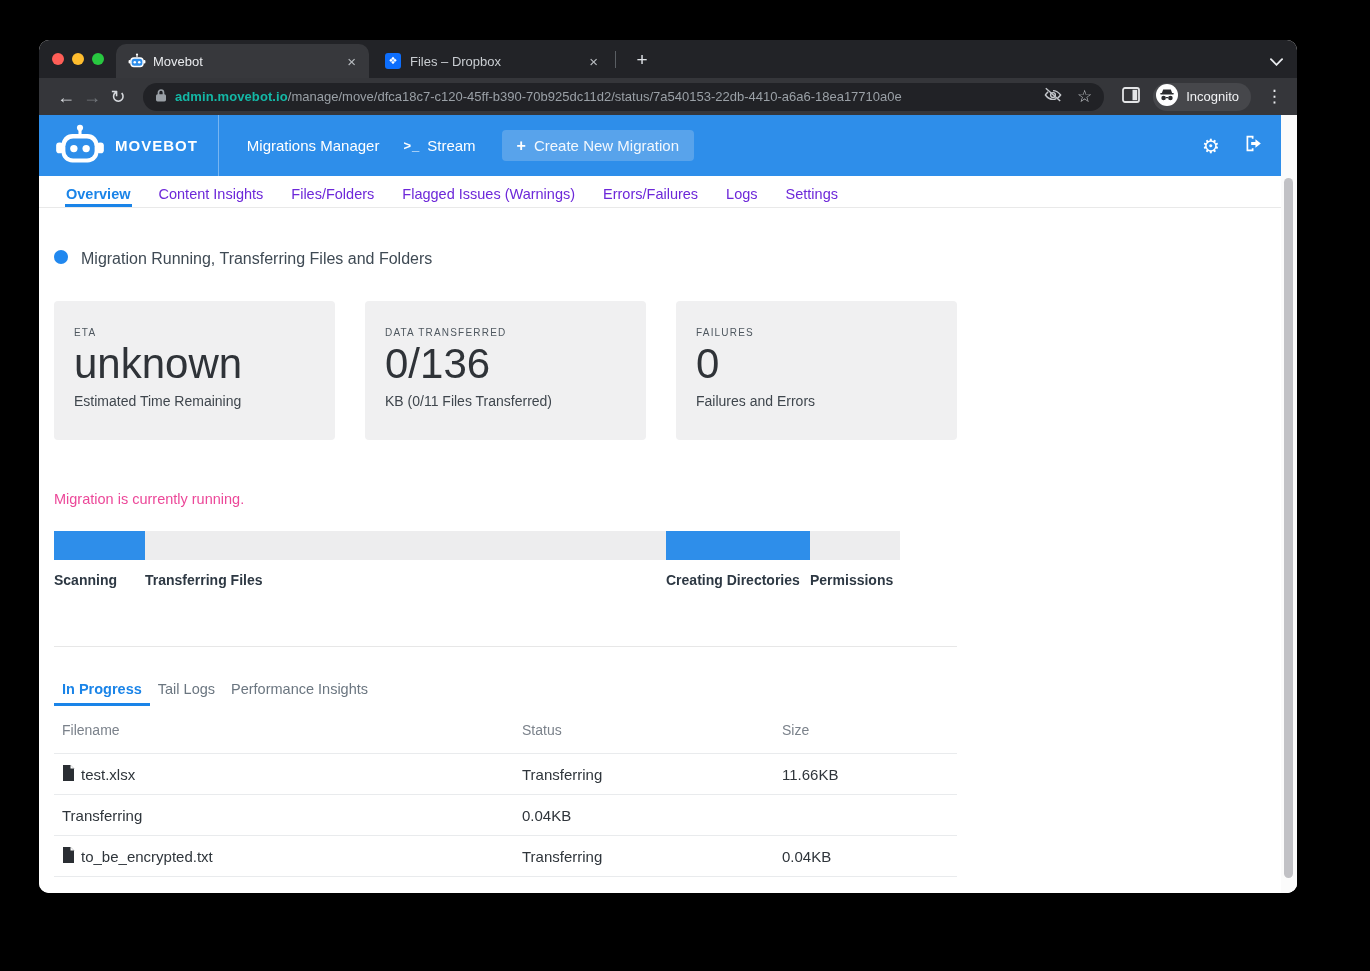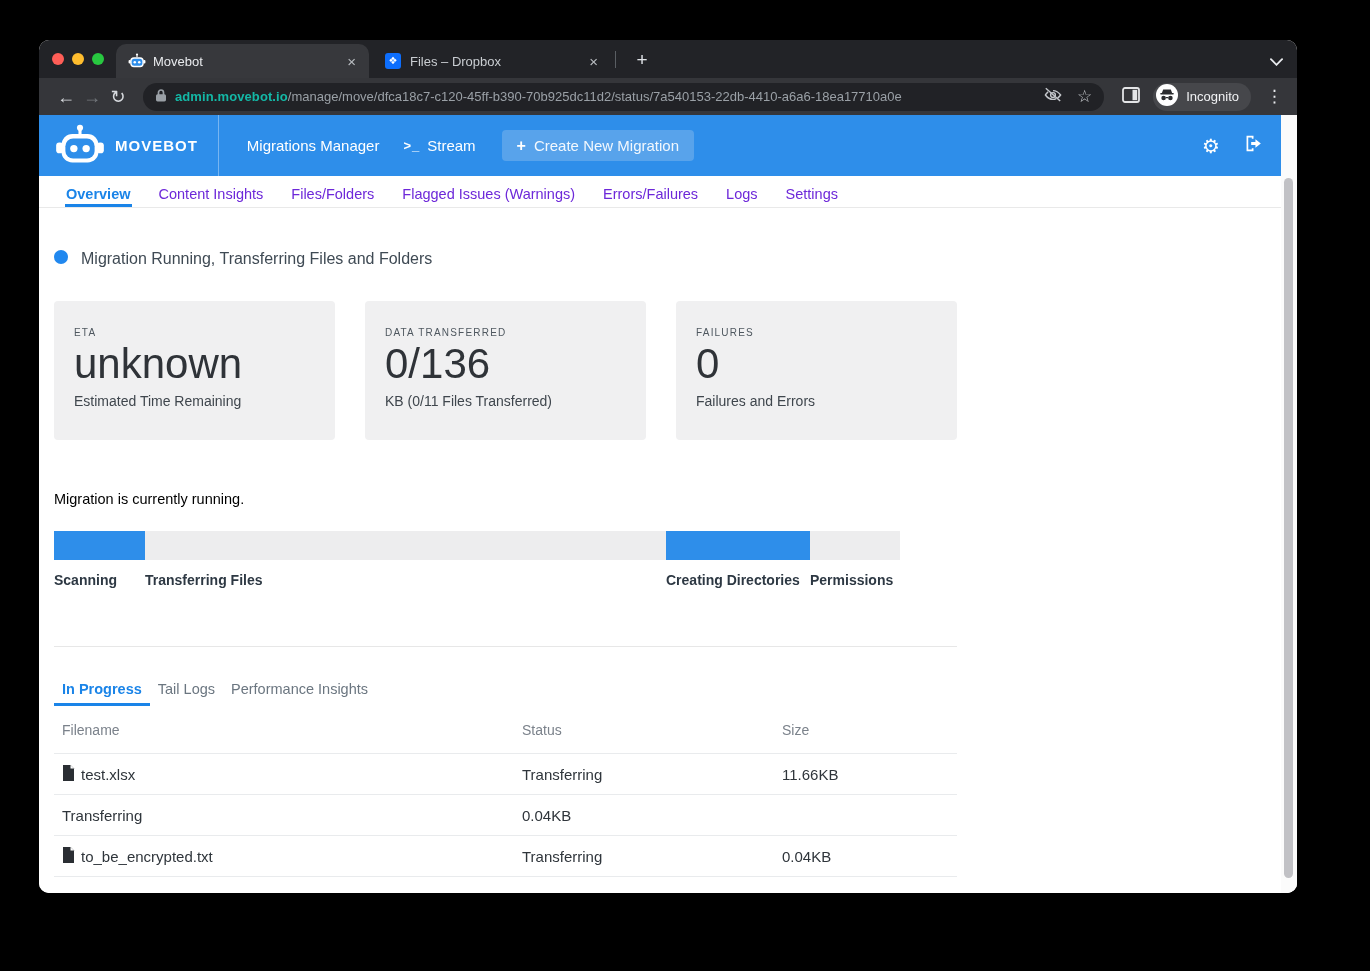--- a/index.html
+++ b/index.html
@@ -75,21 +75,21 @@
   .statusline { margin-top:42px; display:flex; align-items:flex-start; gap:13px; height:16px; }
   .dot { width:14px; height:14px; border-radius:50%; background:#2188ef; flex:none; }
   .statustext { font-size:16px; color:#3f4a54; }
 
   .cards { margin-top:35px; display:flex; gap:30px; }
   .card { width:281px; height:139px; background:#f0f0f1; border-radius:4px; padding:26px 20px 0 20px; }
   .card .clabel { font-size:10px; color:#4e575f; letter-spacing:1.2px; }
   .card .cvalue { font-size:42px; color:#2f3338; margin-top:3px; line-height:46px; }
   .card .csub { font-size:14px; color:#3f464d; margin-top:6px; }
 
-  .runmsg { margin-top:51px; font-size:14.5px; color:#000000; }
+  .runmsg { margin-top:51px; font-size:14.5px; color:#ec4899; }
 
   .bars { margin-top:24px; display:flex; gap:0; }
   .stage-col { display:flex; flex-direction:column; }
   .bar { height:29px; }
   .bar.active { background:#2e8eea; }
   .bar.pending { background:#ededee; }
   .stagelabel { margin-top:12px; font-size:14px; font-weight:bold; color:#2d3843; white-space:nowrap; }
   .w1{width:91px;} .w2{width:144px;} .w3{width:521px;} .w4{width:90px;}
 
   .hdivider { margin-top:58px; width:903px; height:1px; background:#e7e7e7; }

